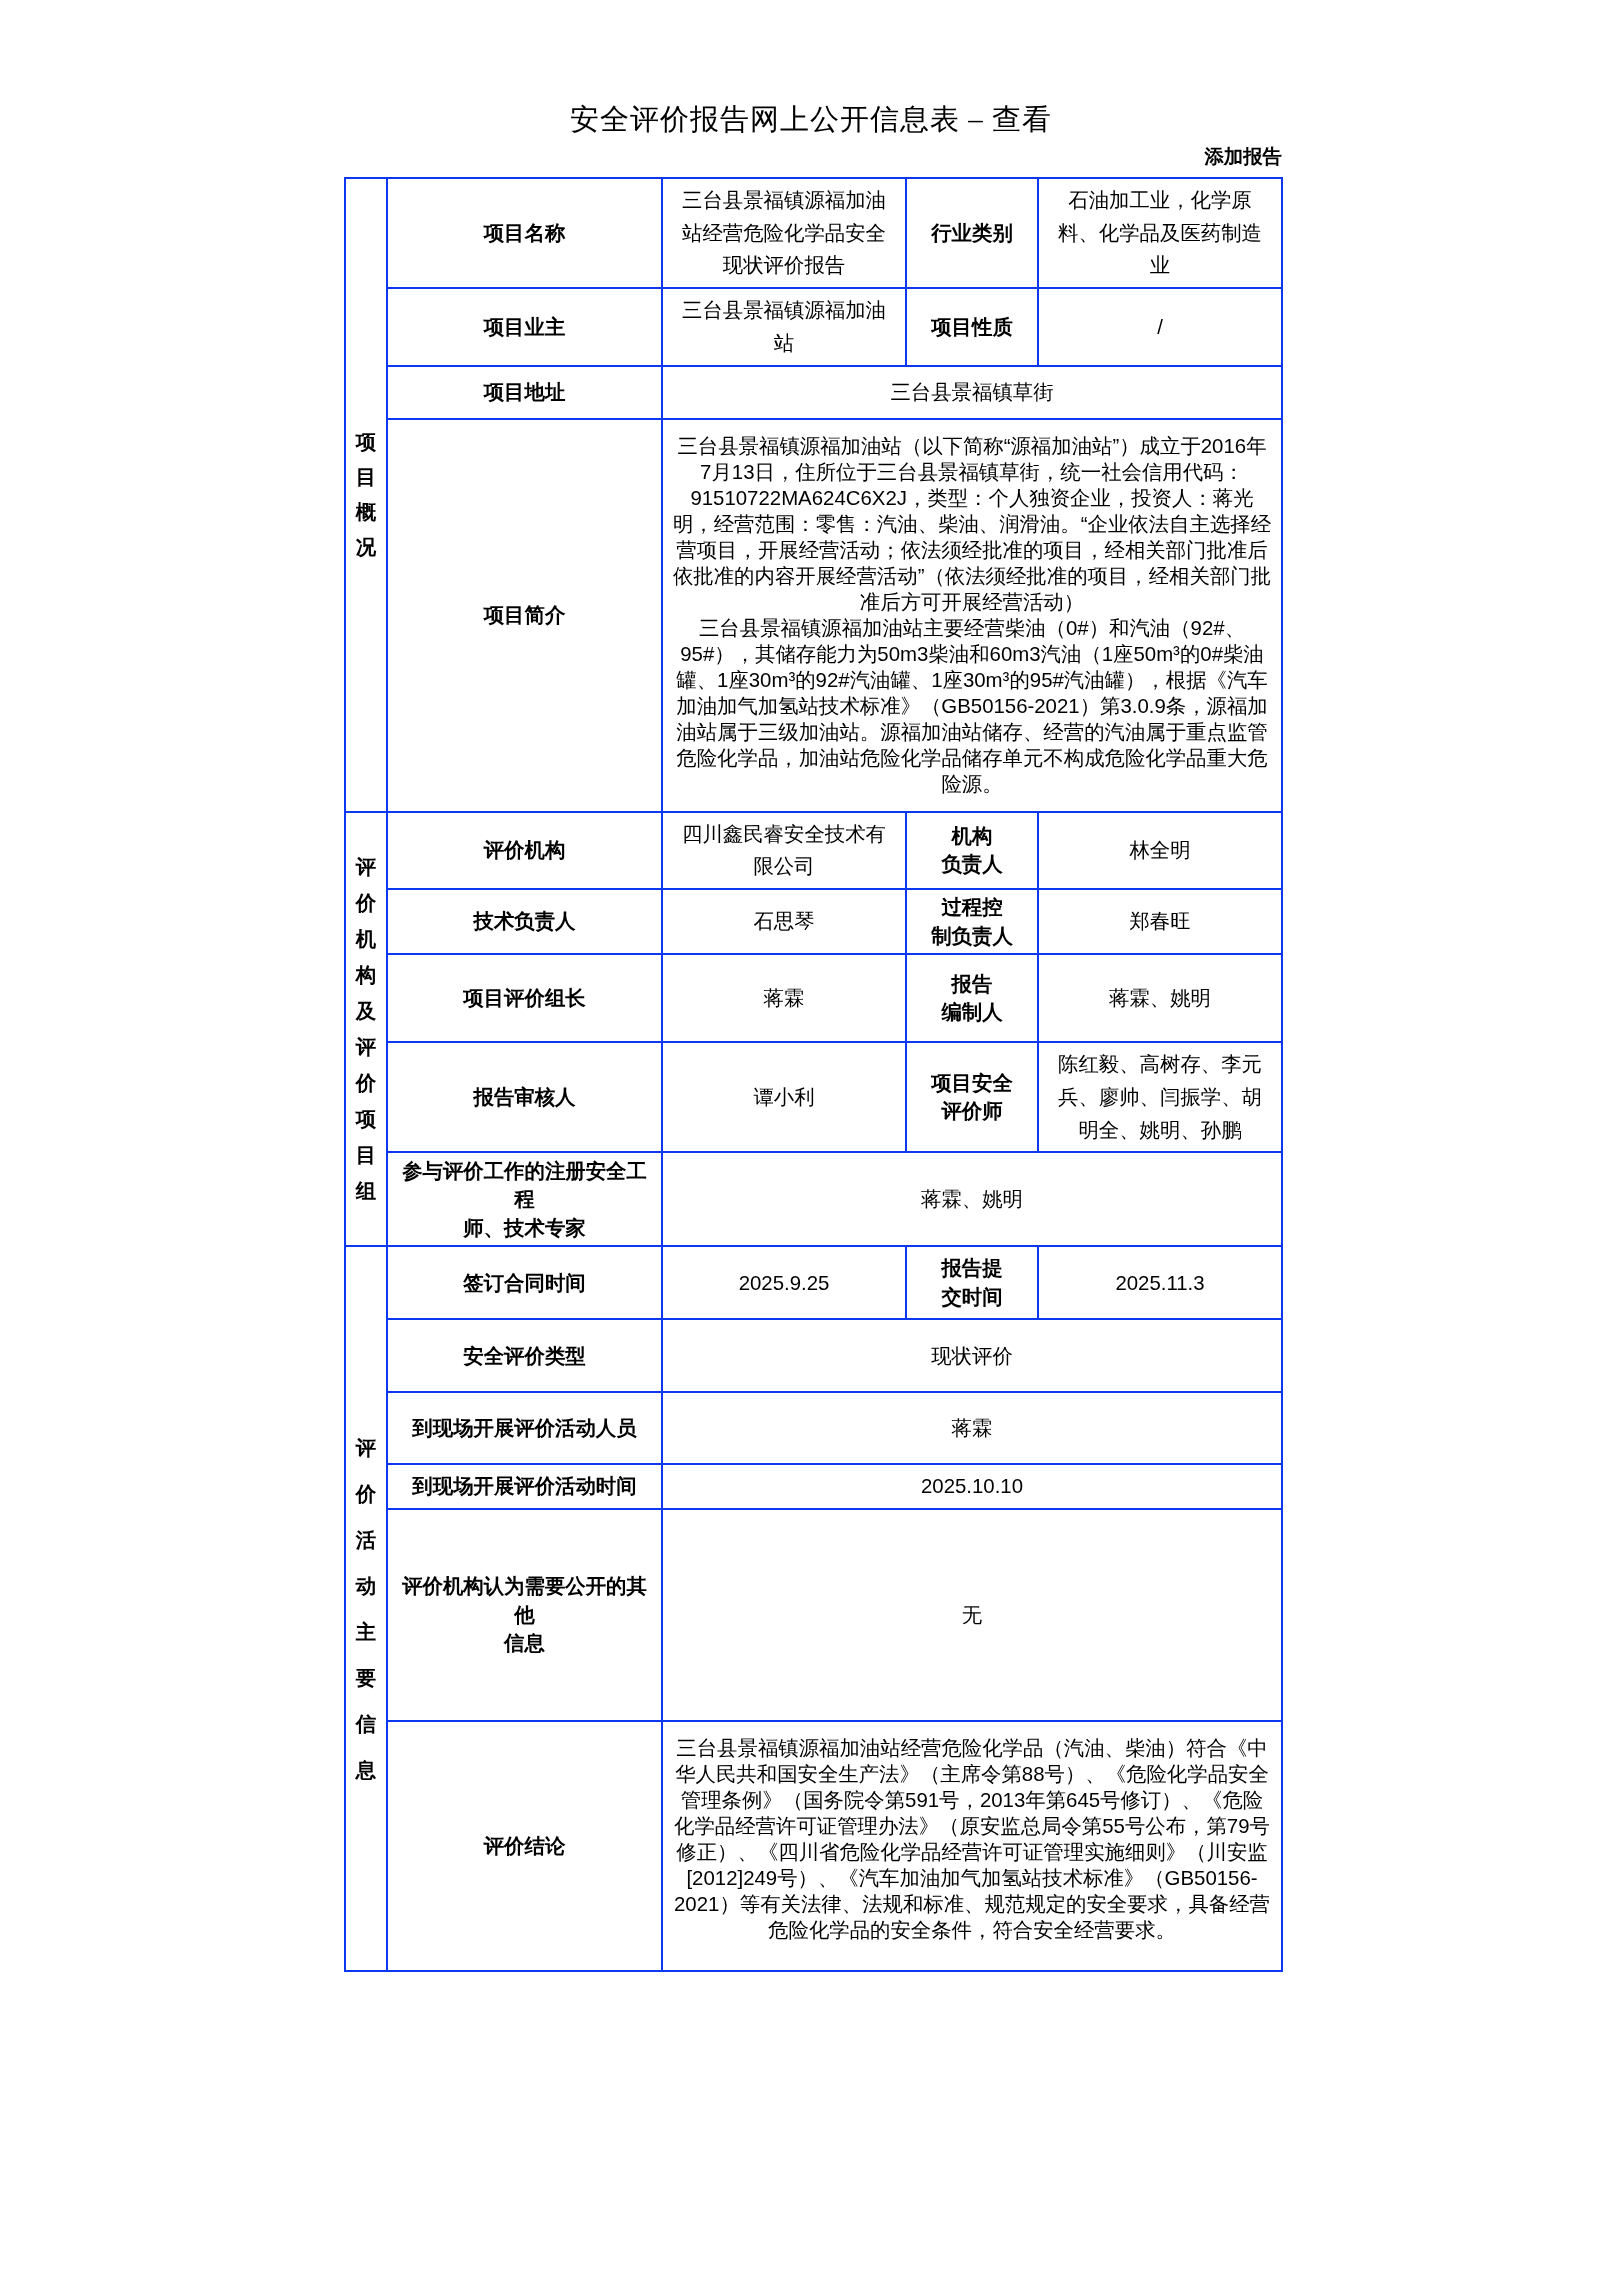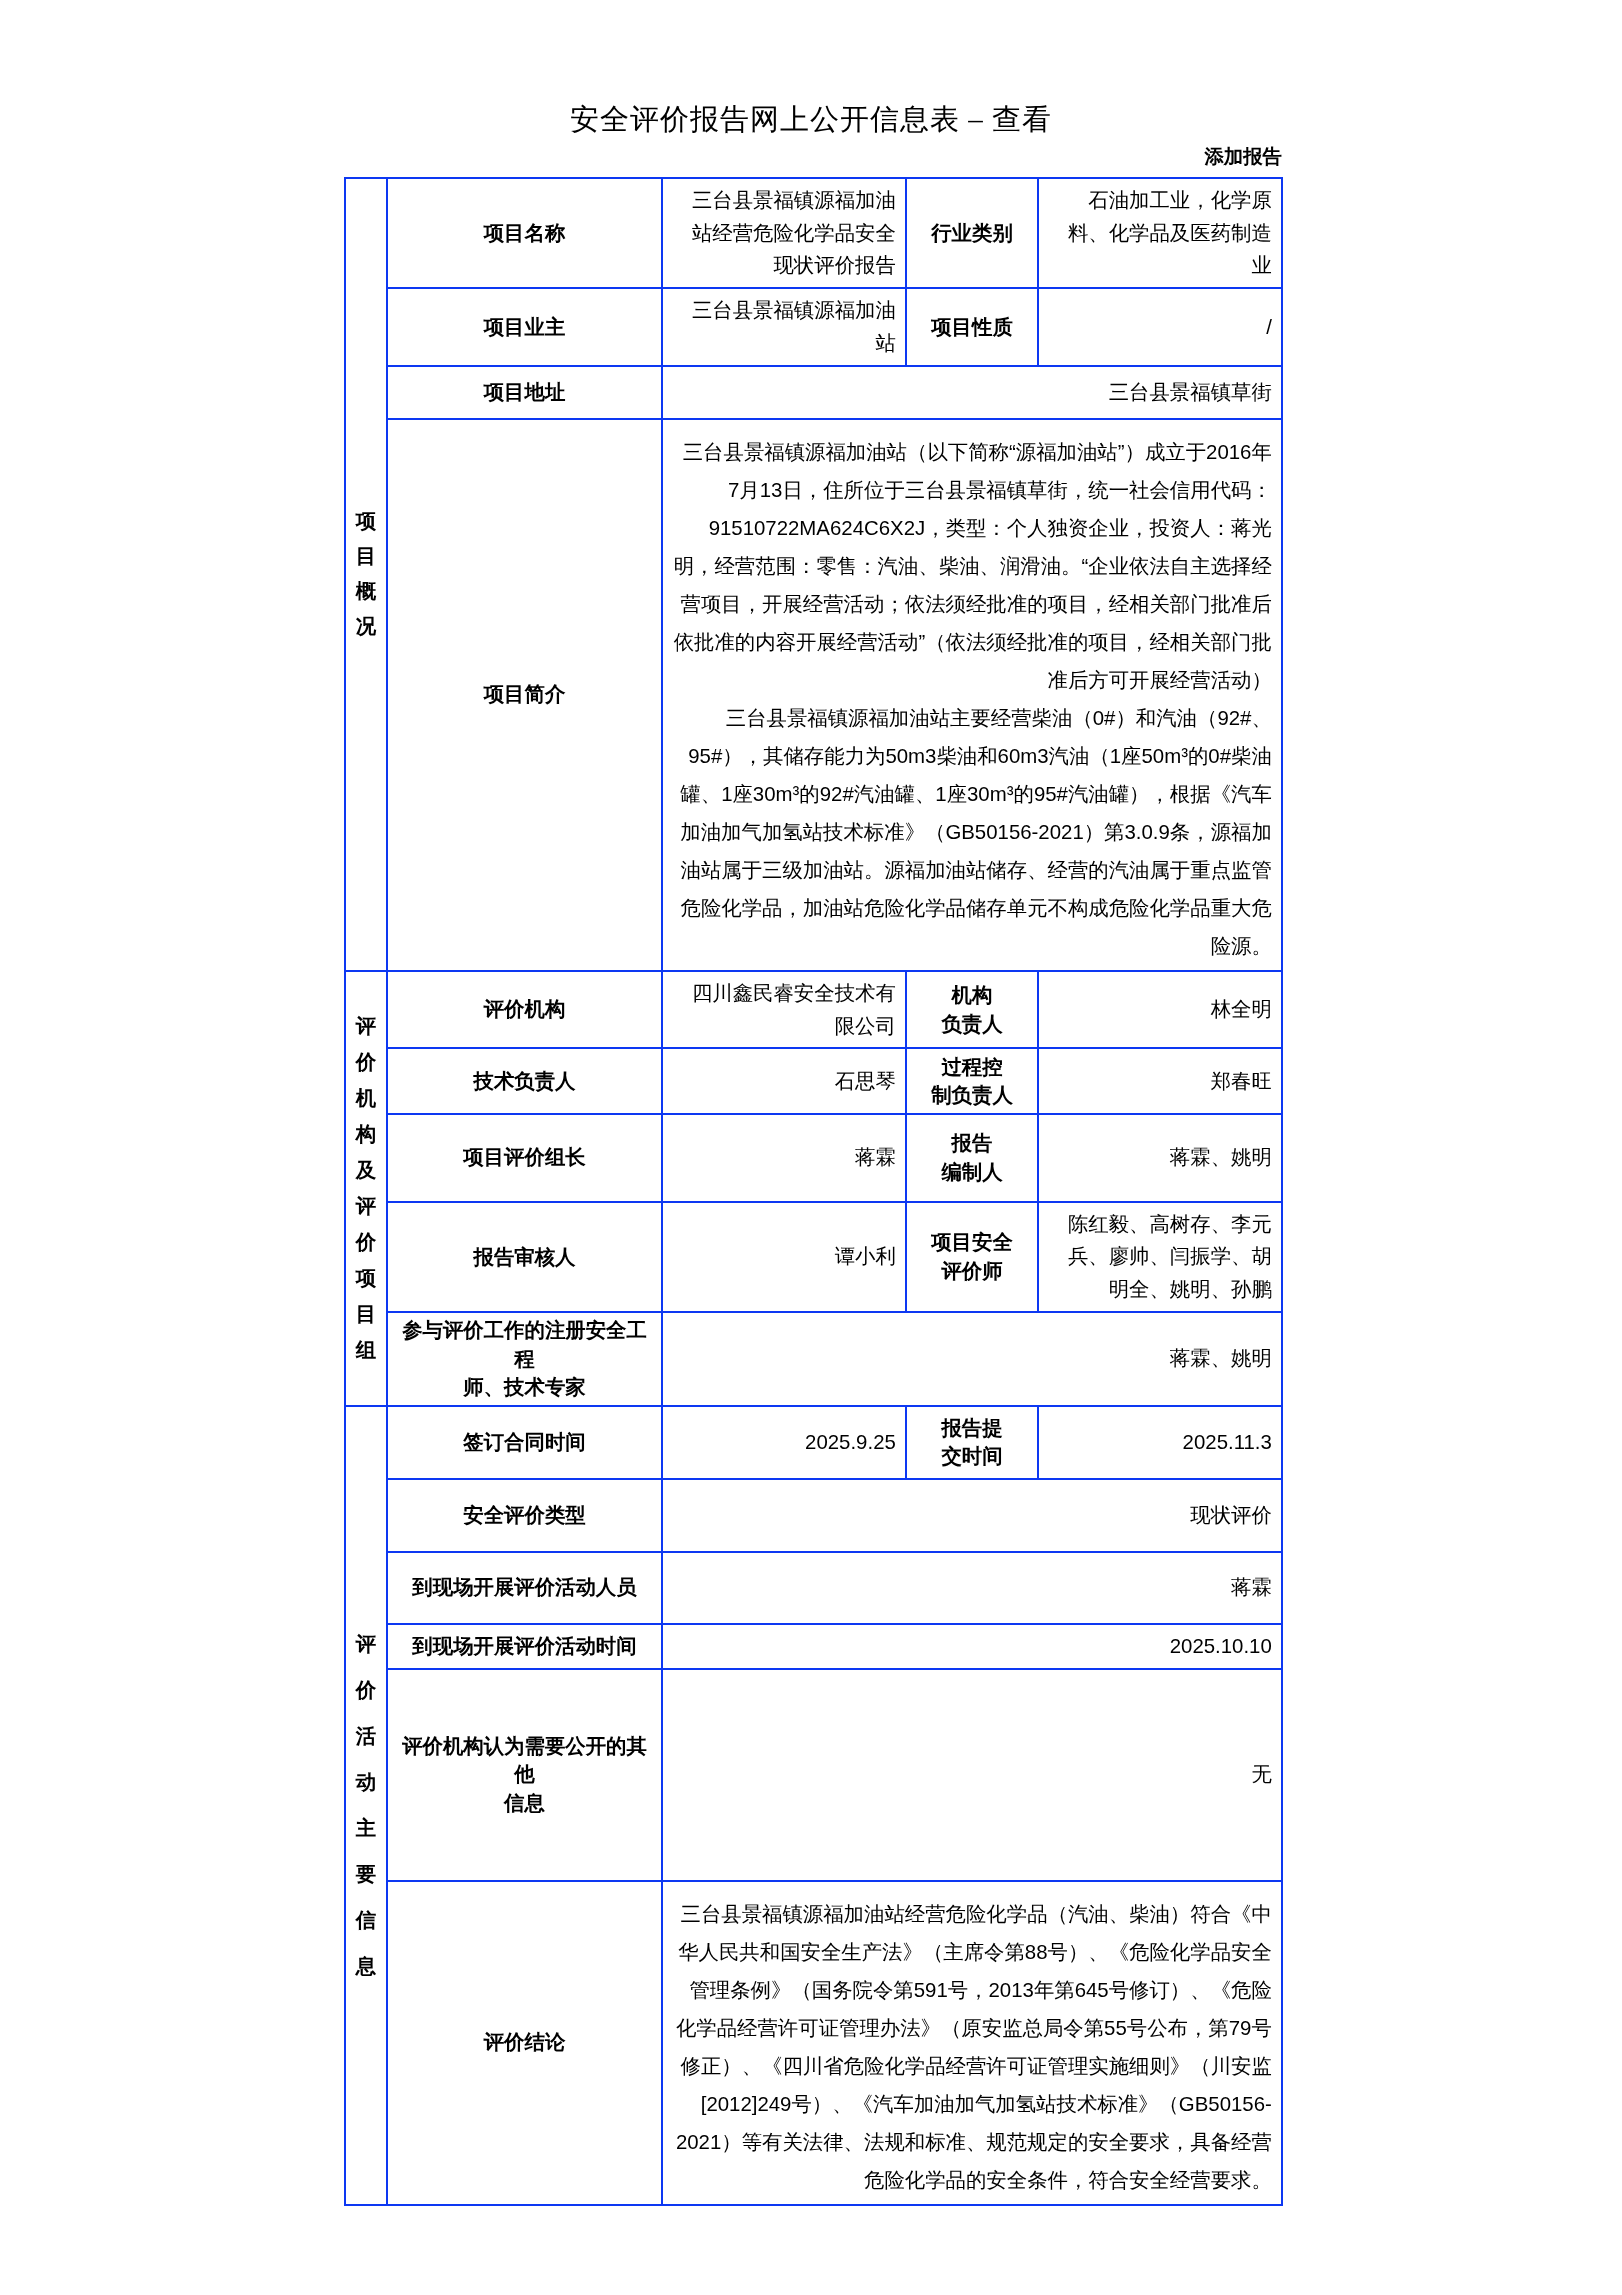--- a/index.html
+++ b/index.html
@@ -43,26 +43,26 @@
     white-space:pre-line;padding:0;
   }
   td.v1{line-height:35px}
   td.v2{line-height:36px}
   td.v3{line-height:46px}
   td.lab{
     font-weight:700;text-align:center;vertical-align:middle;
     white-space:pre-line;line-height:1.4;padding:3.1px 5.1px;
   }
   td.val{
-    text-align:right;vertical-align:middle;
+    text-align:center;vertical-align:middle;
     white-space:pre-line;line-height:1.6;padding:5.1px 9.2px;
   }
   td.longcell{
     vertical-align:top;
-    line-height:38px;
+    line-height:26px;
     padding:13.3px 9.2px 5.1px 9.2px;
   }
   
   tr.r1{height:102px} tr.r2{height:52px} tr.r3{height:53px} tr.r4{height:393px}
   tr.r5{height:76px} tr.r6{height:62px} tr.r7{height:88px} tr.r8{height:105px}
   tr.r9{height:69px} tr.r10{height:73px} tr.r11{height:73px} tr.r12{height:72px}
   tr.r13{height:42px} tr.r14{height:212px} tr.r15{height:250px}
 </style>
 </head>
 <body>

